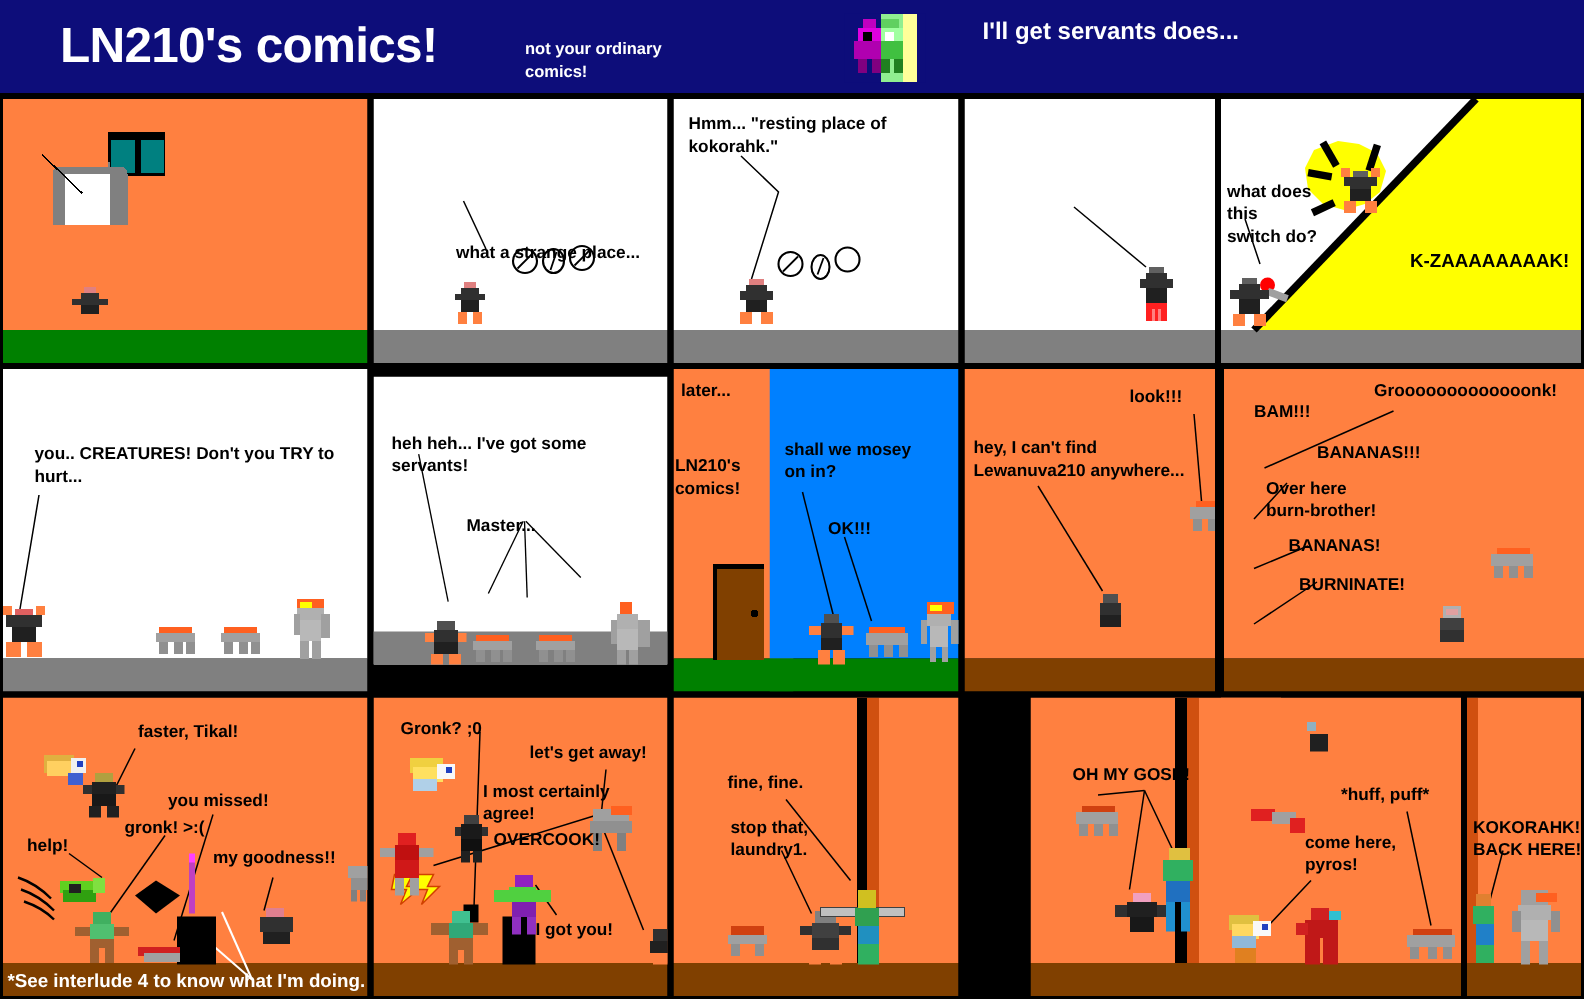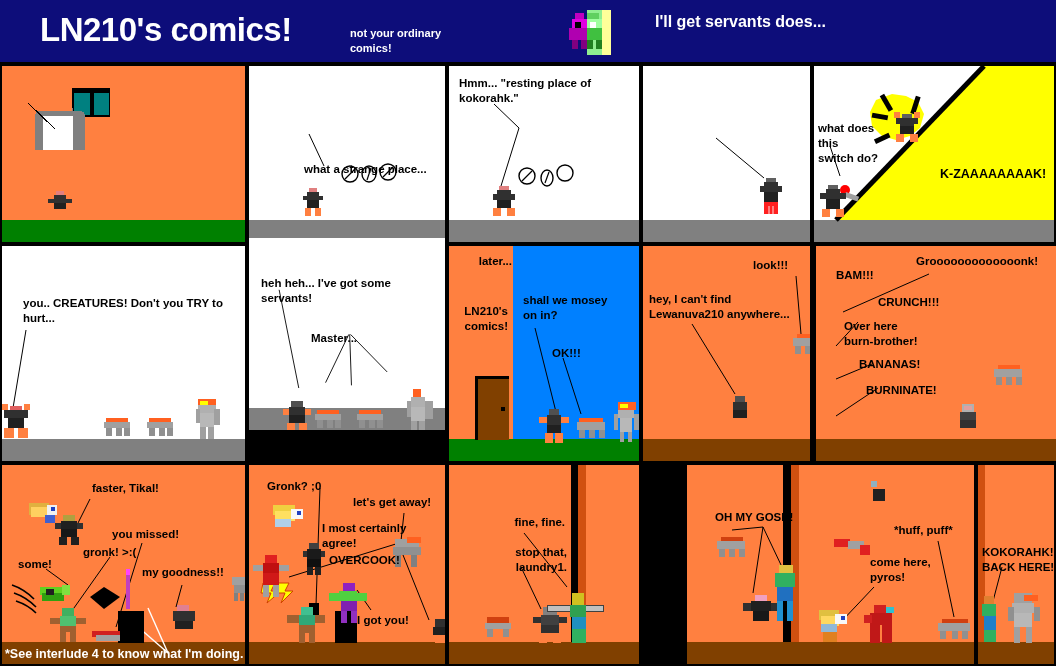--- a/index.html
+++ b/index.html
@@ -314,21 +314,21 @@
         <rect x="11" y="5" width="3" height="8" fill="#A0A0A0"></rect>
         <rect x="4" y="7" width="7" height="7" fill="#B8B8B8"></rect>
         <rect x="4" y="14" width="3" height="6" fill="#A0A0A0"></rect>
         <rect x="8" y="14" width="3" height="6" fill="#A0A0A0"></rect>
       </svg>
     </div>
     <div class="bubble" style="left:21px; top:50px; width:215px;">you.. CREATURES! Don't you TRY to
 hurt...</div>
   </div>
 
-  <div class="panel" style="left:249px; top:238px; width:196px; height:192px;">
+  <div class="panel" style="left:249px; top:251px; width:196px; height:192px;">
     <div class="sky" style="height:193px; background:#FFFFFF;"></div>
     <div class="ground" style="height:22px; background:#808080;"></div>
     <svg class="lines" viewBox="0 0 196 215">
       <line x1="22" y1="58" x2="44" y2="168" stroke="#000" stroke-width="1"></line>
       <line x1="100" y1="108" x2="74" y2="162" stroke="#000" stroke-width="1"></line>
       <line x1="101" y1="108" x2="103" y2="165" stroke="#000" stroke-width="1"></line>
       <line x1="102" y1="108" x2="143" y2="150" stroke="#000" stroke-width="1"></line>
     </svg>
     <div class="sprite" style="left:34px; top:163px; width:28px; height:32px;">
       <svg width="28" height="32" viewBox="0 0 14 16" shape-rendering="crispEdges">
@@ -369,21 +369,21 @@
         <rect x="4" y="9" width="7" height="7" fill="#B8B8B8"></rect>
         <rect x="4" y="16" width="3" height="6" fill="#A0A0A0"></rect>
         <rect x="8" y="16" width="3" height="6" fill="#A0A0A0"></rect>
       </svg>
     </div>
     <div class="bubble" style="left:12px; top:38px; width:175px;">heh heh... I've got some
 servants!</div>
     <div class="bubble" style="left:62px; top:93px; width:120px;">Master...</div>
   </div>
 
-  <div class="panel" style="left:449px; top:246px; width:80px; height:215px;text-align:right;">
+  <div class="panel" style="left:449px; top:246px; width:80px; height:215px;">
     <div class="sky" style="height:193px; background:#FF8040;"></div>
     <div class="ground" style="height:22px; background:#008000;"></div>
     <svg class="lines" viewBox="0 0 62 215" shape-rendering="crispEdges">
       <rect x="17" y="130" width="34" height="64" fill="#000"></rect>
       <rect x="20" y="133" width="31" height="61" fill="#804000"></rect>
       <circle cx="45" cy="163" r="2.5" fill="#000"></circle>
     </svg>
     <div class="bubble" style="left:5px; top:8px; width:58px;">later...</div>
     <div class="bubble" style="left:1px; top:58px; width:58px;">LN210's
 comics!</div>
@@ -490,21 +490,21 @@
         <rect x="4" y="4" width="8" height="4" fill="#404040"></rect>
         <rect x="0" y="4" width="4" height="3" fill="#FF8040"></rect>
         <rect x="12" y="4" width="4" height="3" fill="#FF8040"></rect>
         <rect x="4" y="8" width="8" height="4" fill="#303030"></rect>
         <rect x="3" y="12" width="4" height="4" fill="#FF8040"></rect>
         <rect x="9" y="12" width="4" height="4" fill="#FF8040"></rect>
       </svg>
     </div>
     <div class="bubble" style="left:100px; top:8px; width:140px;">Grooooooooooooonk!</div>
     <div class="bubble" style="left:20px; top:22px; width:70px;">BAM!!!</div>
-    <div class="bubble" style="left:62px; top:49px; width:90px;">CRUNCH!!!</div>
+    <div class="bubble" style="left:62px; top:49px; width:90px;">BANANAS!!!</div>
     <div class="bubble" style="left:28px; top:73px; width:110px;">Over here
 burn-brother!</div>
     <div class="bubble" style="left:43px; top:111px; width:100px;">BANANAS!</div>
     <div class="bubble" style="left:50px; top:137px; width:110px;">BURNINATE!</div>
   </div>
 
   <div class="panel" style="left:2px; top:465px; width:243px; height:199px;">
     <div class="sky" style="height:177px; background:#FF8040;"></div>
     <div class="ground" style="height:22px; background:#804000;"></div>
     <svg class="lines" viewBox="0 0 243 199">
@@ -587,21 +587,21 @@
       <svg width="18" height="26" viewBox="0 0 9 13" shape-rendering="crispEdges">
         <rect x="1" y="1" width="7" height="4" fill="#A0A0A0"></rect>
         <rect x="2" y="5" width="6" height="4" fill="#909090"></rect>
         <rect x="2" y="9" width="2" height="4" fill="#808080"></rect>
         <rect x="5" y="9" width="2" height="4" fill="#808080"></rect>
       </svg>
     </div>
     <div class="bubble" style="left:90px; top:16px; width:90px;">faster, Tikal!</div>
     <div class="bubble" style="left:110px; top:62px; width:90px;">you missed!</div>
     <div class="bubble" style="left:81px; top:80px; width:80px;">gronk! &gt;:(</div>
-    <div class="bubble" style="left:16px; top:92px; width:50px;">some!</div>
+    <div class="bubble" style="left:16px; top:92px; width:50px;">help!</div>
     <div class="bubble" style="left:140px; top:100px; width:100px;">my goodness!!</div>
     <div class="footnote" style="left:3px; bottom:3px;">*See interlude 4 to know what I'm doing.</div>
   </div>
 
   <div class="panel" style="left:249px; top:465px; width:196px; height:199px;">
     <div class="sky" style="height:177px; background:#FF8040;"></div>
     <div class="ground" style="height:22px; background:#804000;"></div>
     <svg class="lines" viewBox="0 0 196 199">
       <line x1="71" y1="23" x2="67" y2="140" stroke="#000" stroke-width="1"></line>
       <line x1="40" y1="112" x2="150" y2="78" stroke="#000" stroke-width="1"></line>
@@ -684,21 +684,21 @@
       </svg>
     </div>
     <div class="bubble" style="left:18px; top:14px; width:90px;">Gronk? ;0</div>
     <div class="bubble" style="left:104px; top:30px; width:100px;">let's get away!</div>
     <div class="bubble" style="left:73px; top:56px; width:95px;">I most certainly
 agree!</div>
     <div class="bubble" style="left:80px; top:88px; width:100px;">OVERCOOK!</div>
     <div class="bubble" style="left:108px; top:148px; width:80px;">I got you!</div>
   </div>
 
-  <div class="panel" style="left:449px; top:465px; width:190px; height:199px;text-align:right;">
+  <div class="panel" style="left:449px; top:465px; width:190px; height:199px;">
     <div class="sky" style="height:177px; background:#FF8040;"></div>
     <div class="ground" style="height:22px; background:#804000;"></div>
     <svg class="lines" viewBox="0 0 190 199" shape-rendering="crispEdges">
       <rect x="122" y="0" width="7" height="177" fill="#000"></rect>
       <rect x="129" y="0" width="8" height="177" fill="#D05010"></rect>
       <rect x="137" y="0" width="9" height="177" fill="#FF8040"></rect>
     </svg>
     <svg class="lines" viewBox="0 0 190 199">
       <line x1="75" y1="68" x2="118" y2="122" stroke="#000" stroke-width="1"></line>
       <line x1="72" y1="102" x2="92" y2="144" stroke="#000" stroke-width="1"></line>

